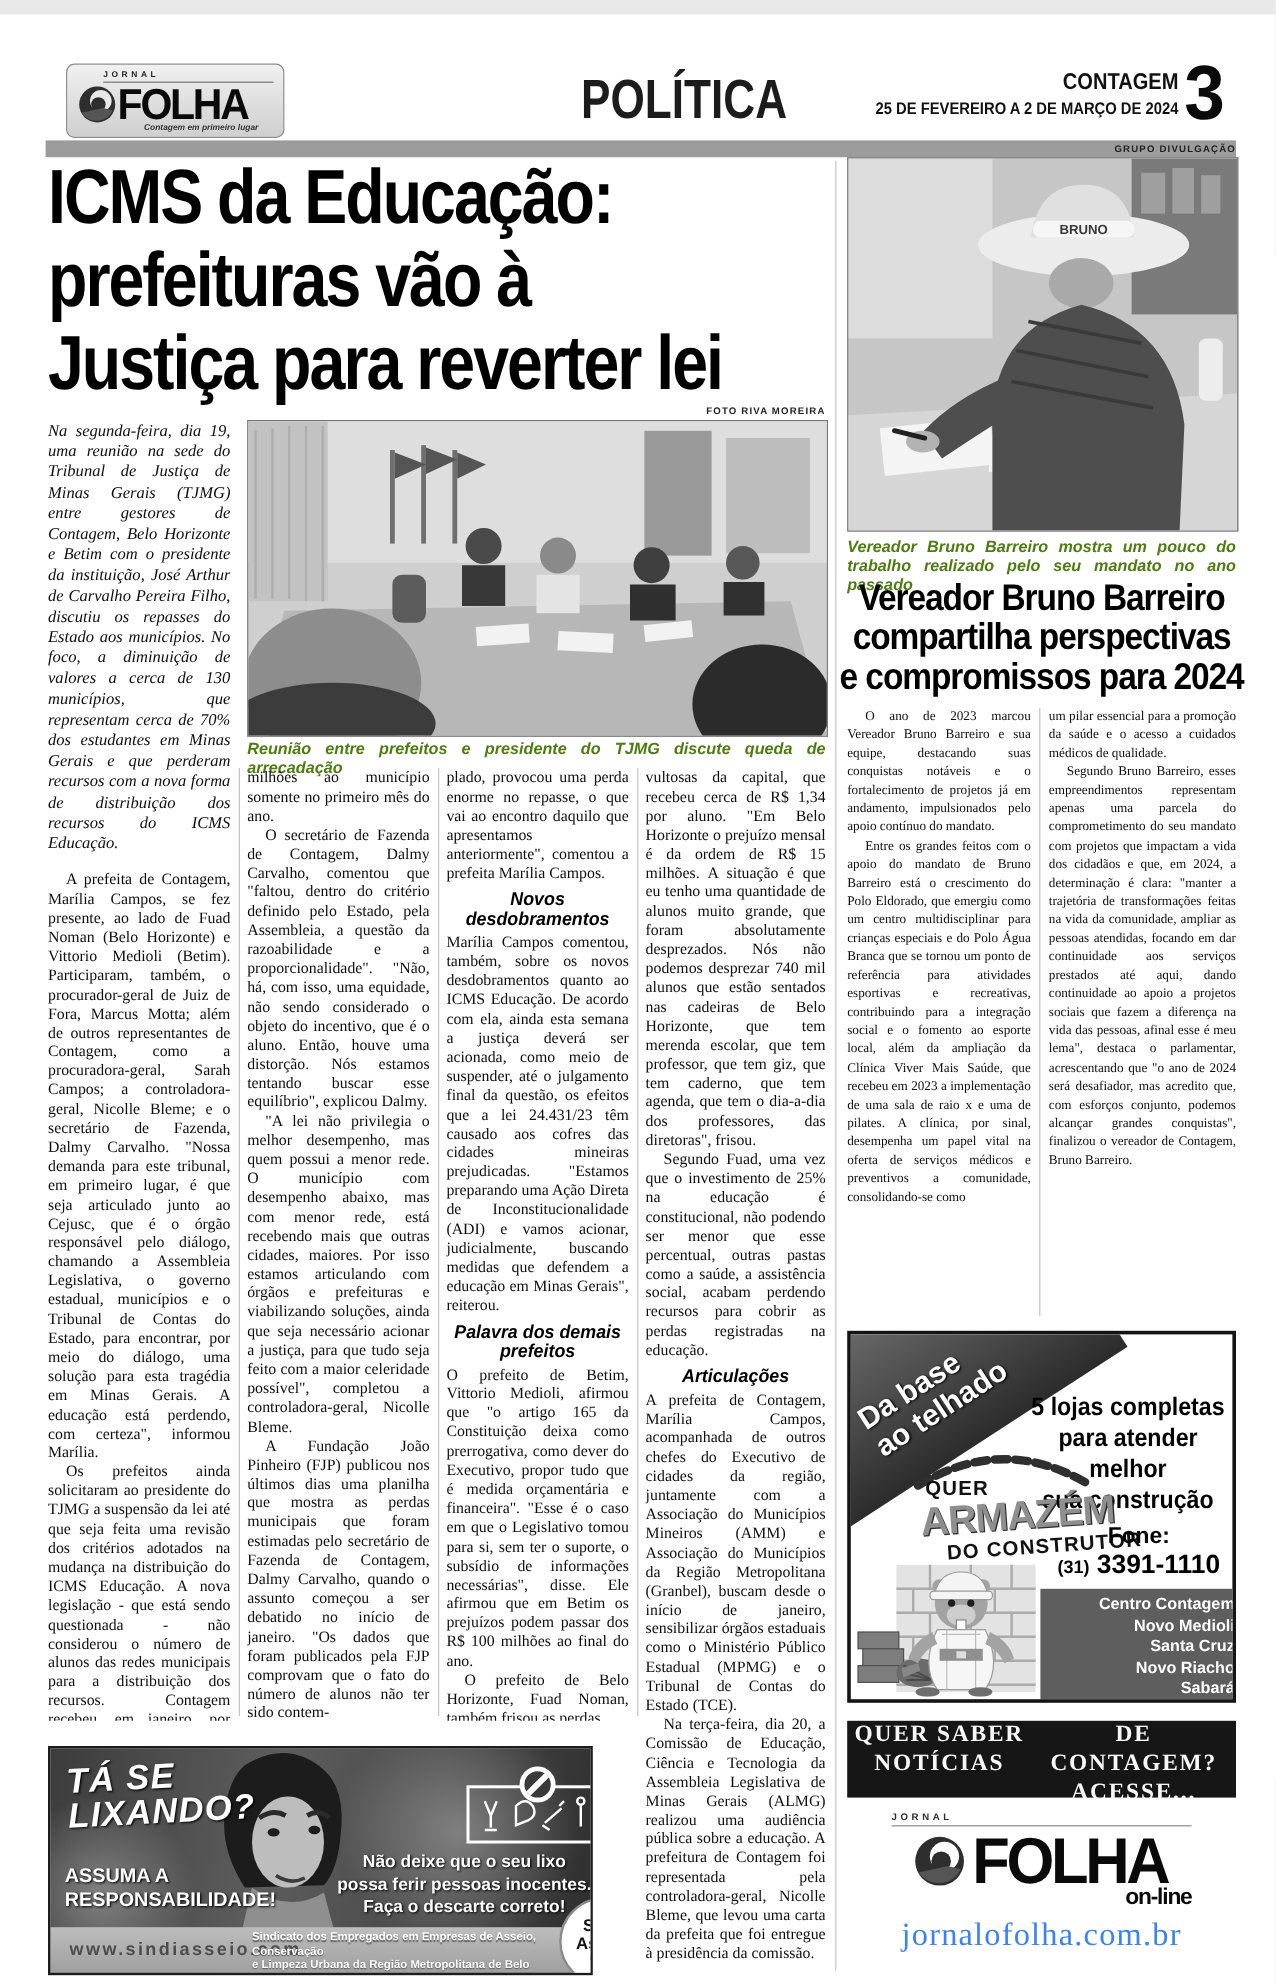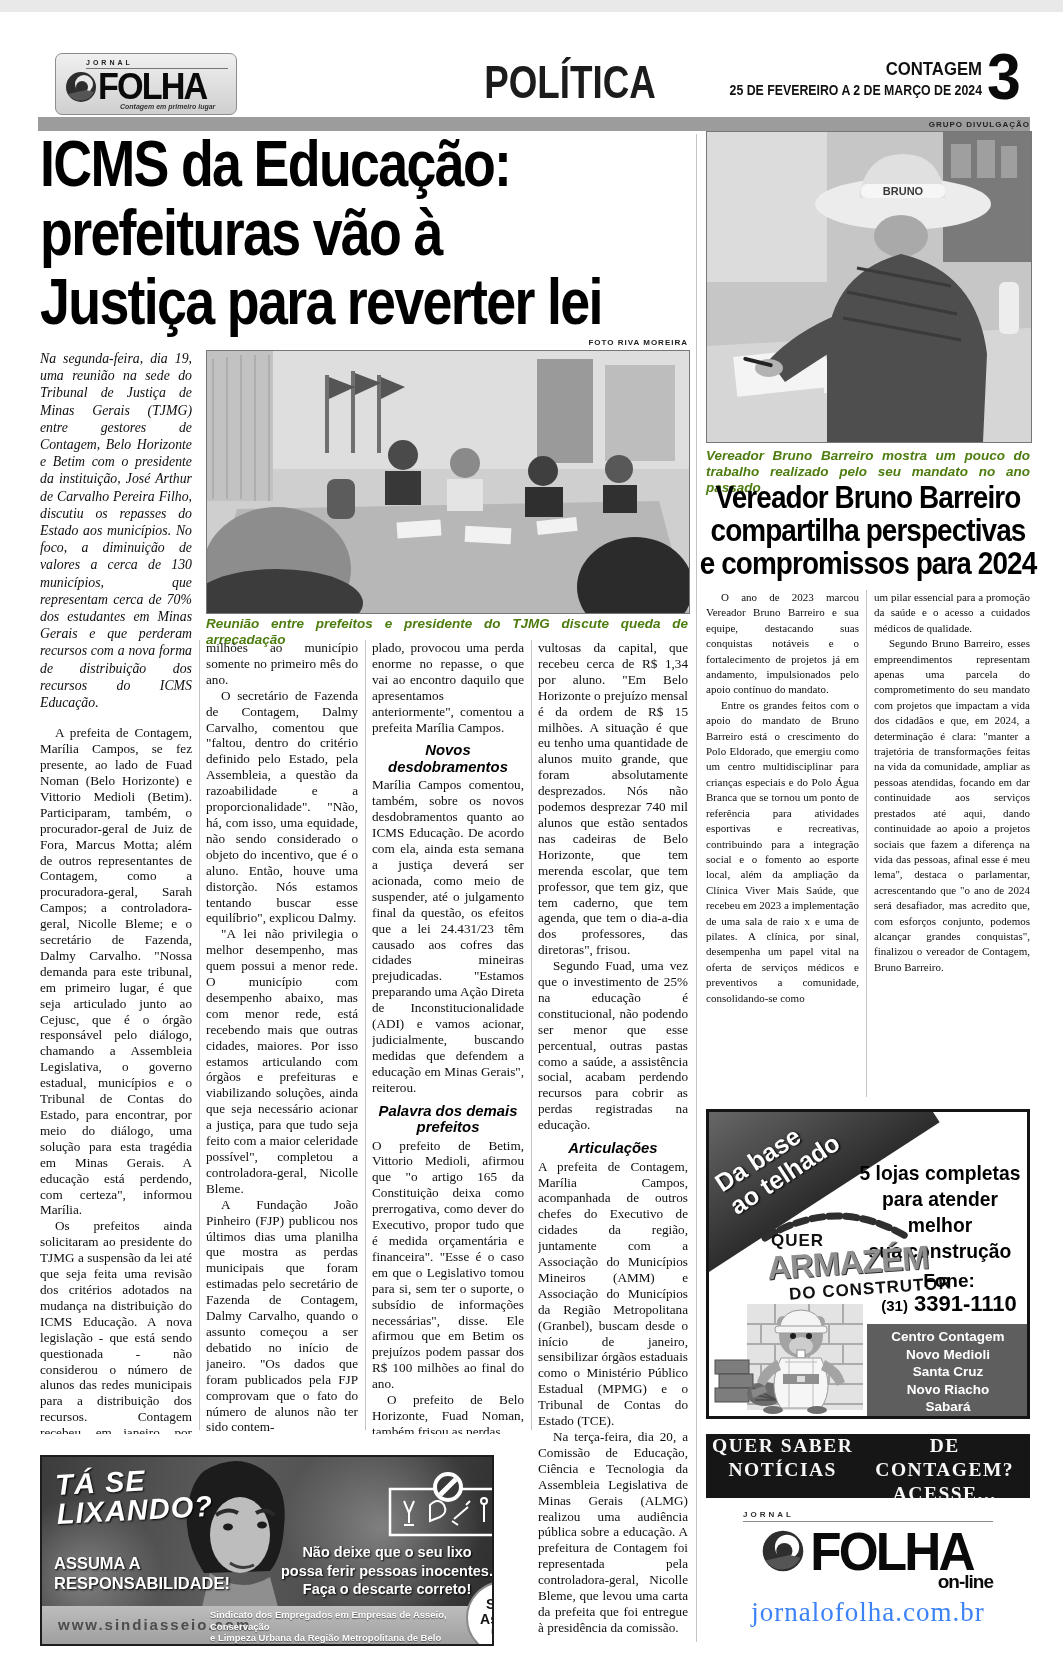--- a/index.html
+++ b/index.html
@@ -84,21 +84,21 @@
   .armz-logo{position:absolute;left:58px;top:134px;color:#8f8f8f;transform:rotate(-4deg);
              font:700 33px/34px "Liberation Sans",sans-serif;letter-spacing:-1px;
              text-shadow:1px 1px 0 #2e2e2e}
   .armz-ls{position:absolute;left:80px;top:168px;color:#111;transform:rotate(-4deg);
            font:700 17px/18px "Liberation Sans",sans-serif;letter-spacing:1px}
   .armz-fone{position:absolute;left:160px;top:158px;width:160px;text-align:center;color:#000;
              font:700 19px/22px "Liberation Sans",sans-serif}
   .armz-num{font:700 22px/24px "Liberation Sans",sans-serif}
   .armz-num .ddd{font-size:15px}
   .armz-loc{position:absolute;left:158px;top:212px;width:162px;height:92px;background:#5e5e5e;
-            text-align:center;color:#fff;font:700 13.5px/17.5px "Liberation Sans",sans-serif;padding-top:4px;box-sizing:border-box}
+            text-align:right;color:#fff;font:700 13.5px/17.5px "Liberation Sans",sans-serif;padding-top:4px;box-sizing:border-box}
 
   
   .fq{left:706px;top:1422px;width:324px;height:64px;background:#161616;display:flex;
       flex-direction:row;justify-content:center;text-align:center;color:#f7f7f7;
       font:700 19.5px/24px "Liberation Serif",serif;letter-spacing:1.5px}
   .fw{left:706px;top:1490px;width:324px;height:140px;background:#fff;text-align:center}
   .fw-jornal{font:700 8px/9px "Liberation Sans",sans-serif;letter-spacing:3px;color:#2e2e2e;
              width:250px;margin:8px auto 0;border-bottom:1px solid #8c8c8c;text-align:left;padding-bottom:2px}
   .fw-row{display:flex;align-items:center;justify-content:center;margin-top:2px}
   .fw-folha{font:700 54px/54px "Liberation Sans",sans-serif;letter-spacing:-3px;color:#0a0a0a;

